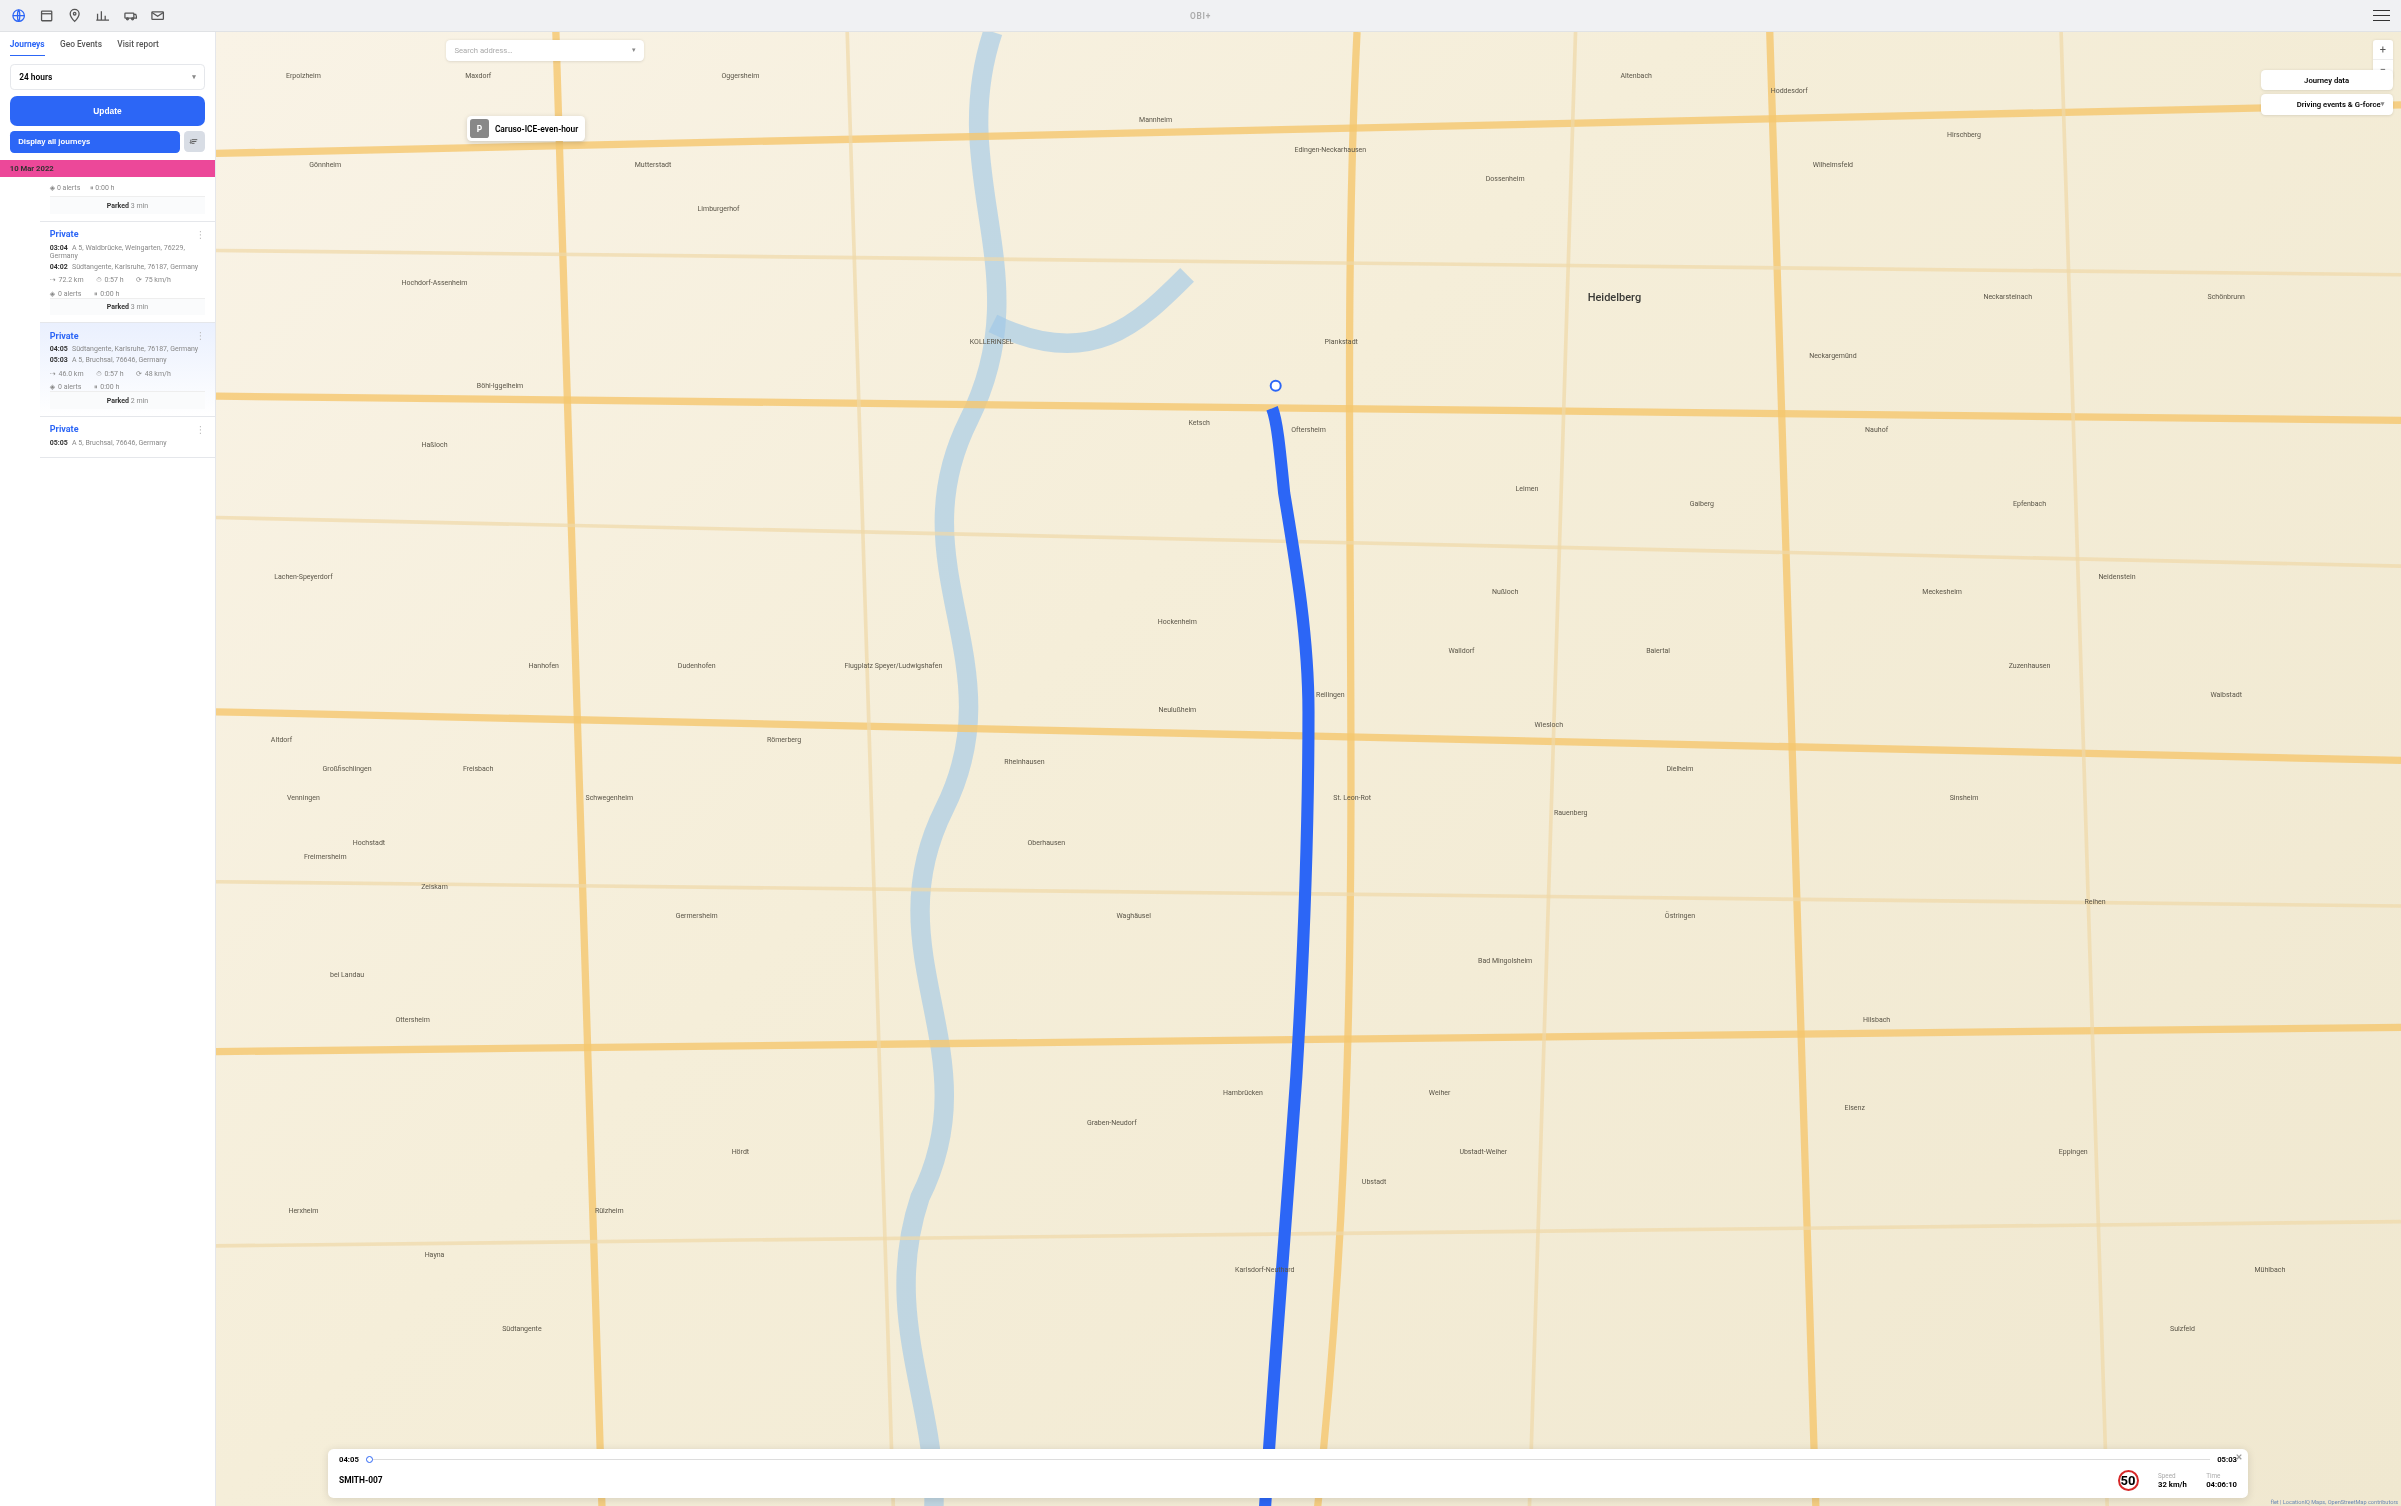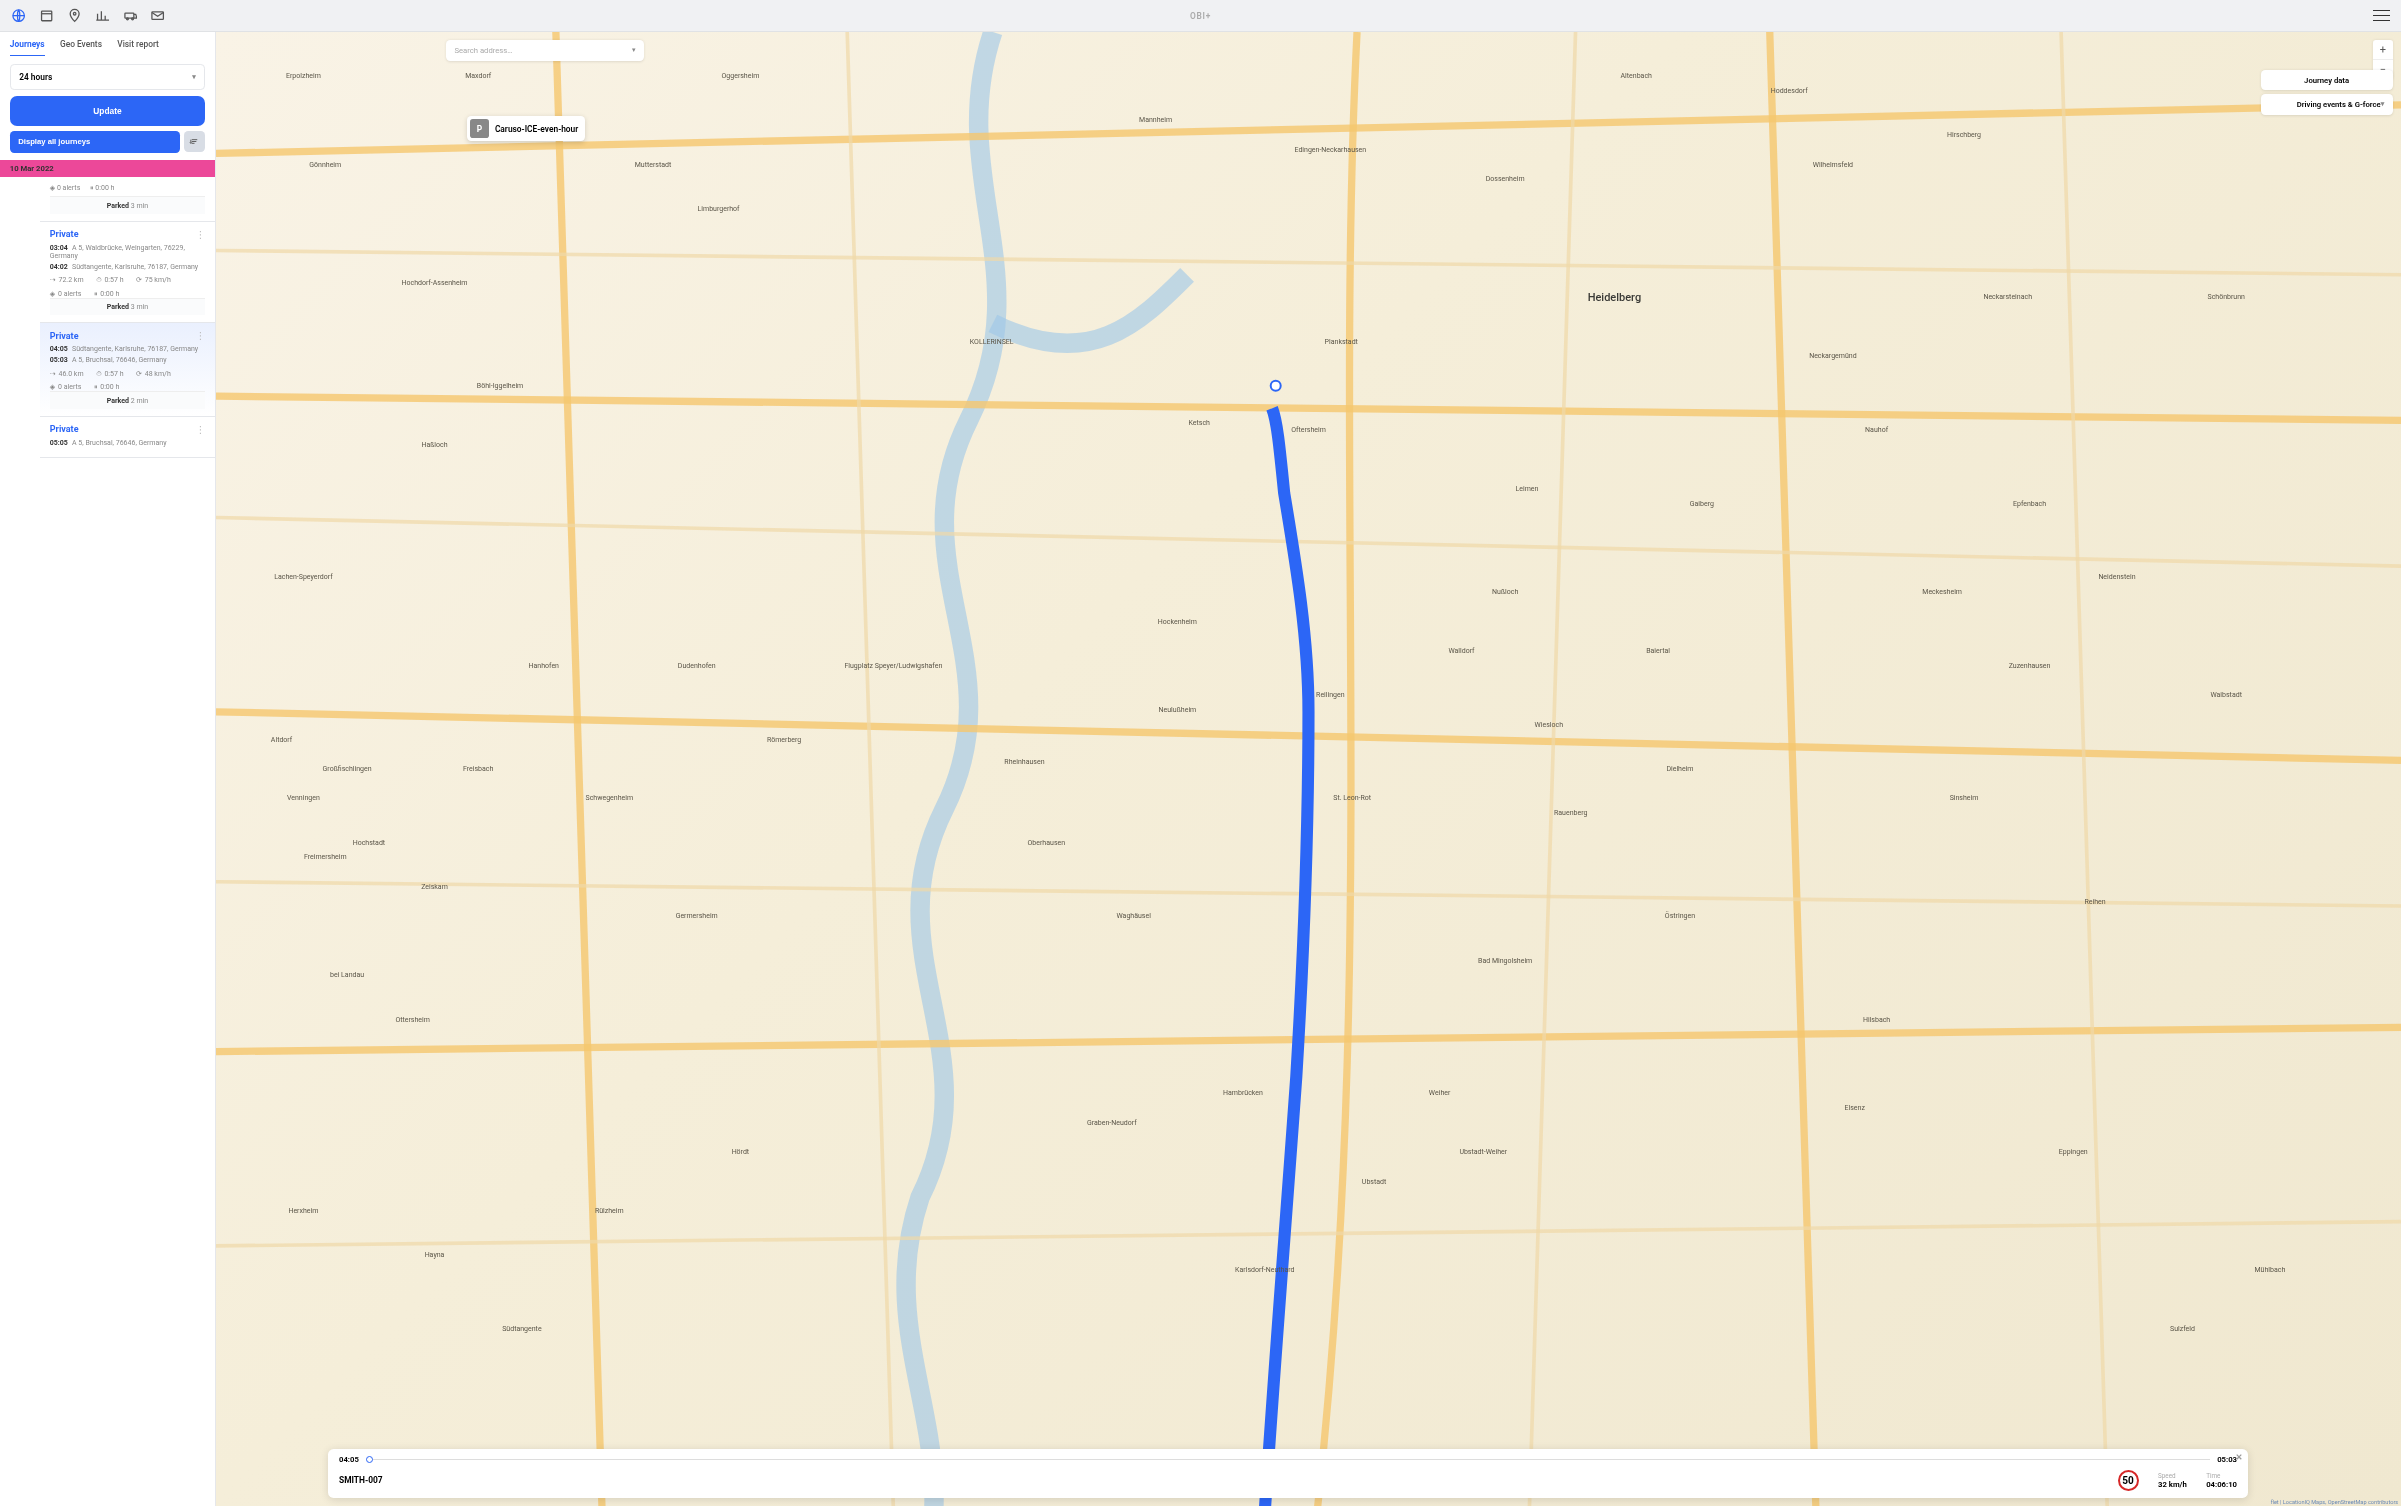--- a/index.html
+++ b/index.html
@@ -364,21 +364,21 @@
 }
 .bp-name { font-size: 8.4px; font-weight: 700; flex: 1; }
 .speed-sign {
   width: 21px;
   height: 21px;
   border: 2.1px solid #d62828;
   border-radius: 50%;
   display: flex;
   align-items: center;
   justify-content: center;
-  font-size: 10px;
+  font-size: 13px;
   font-weight: 700;
 }
 .bp-col .lbl { font-size: 6.3px; color: #aaa; }
 .bp-col .val { font-size: 7.7px; font-weight: 700; }
 .attribution {
   position: absolute;
   bottom: 1.4px;
   right: 2.8px;
   font-size: 5.6px;
   color: #6b8ab5;

